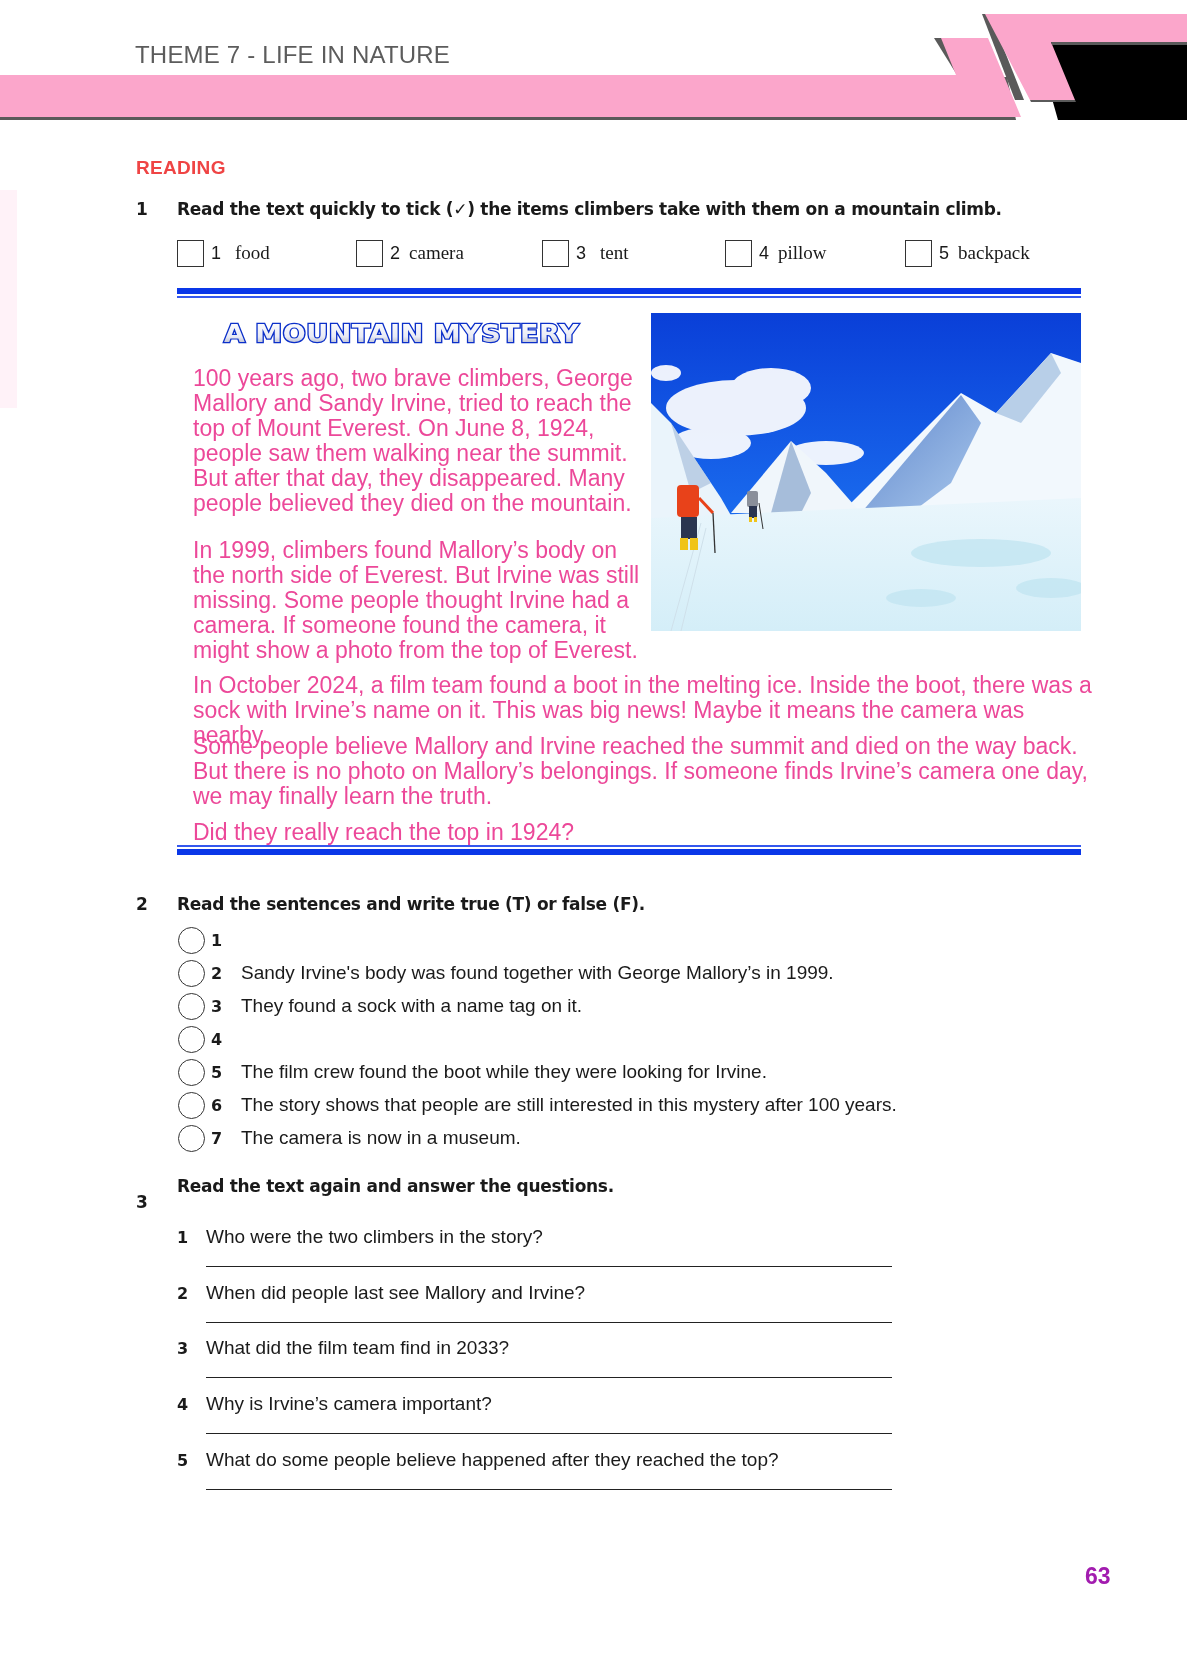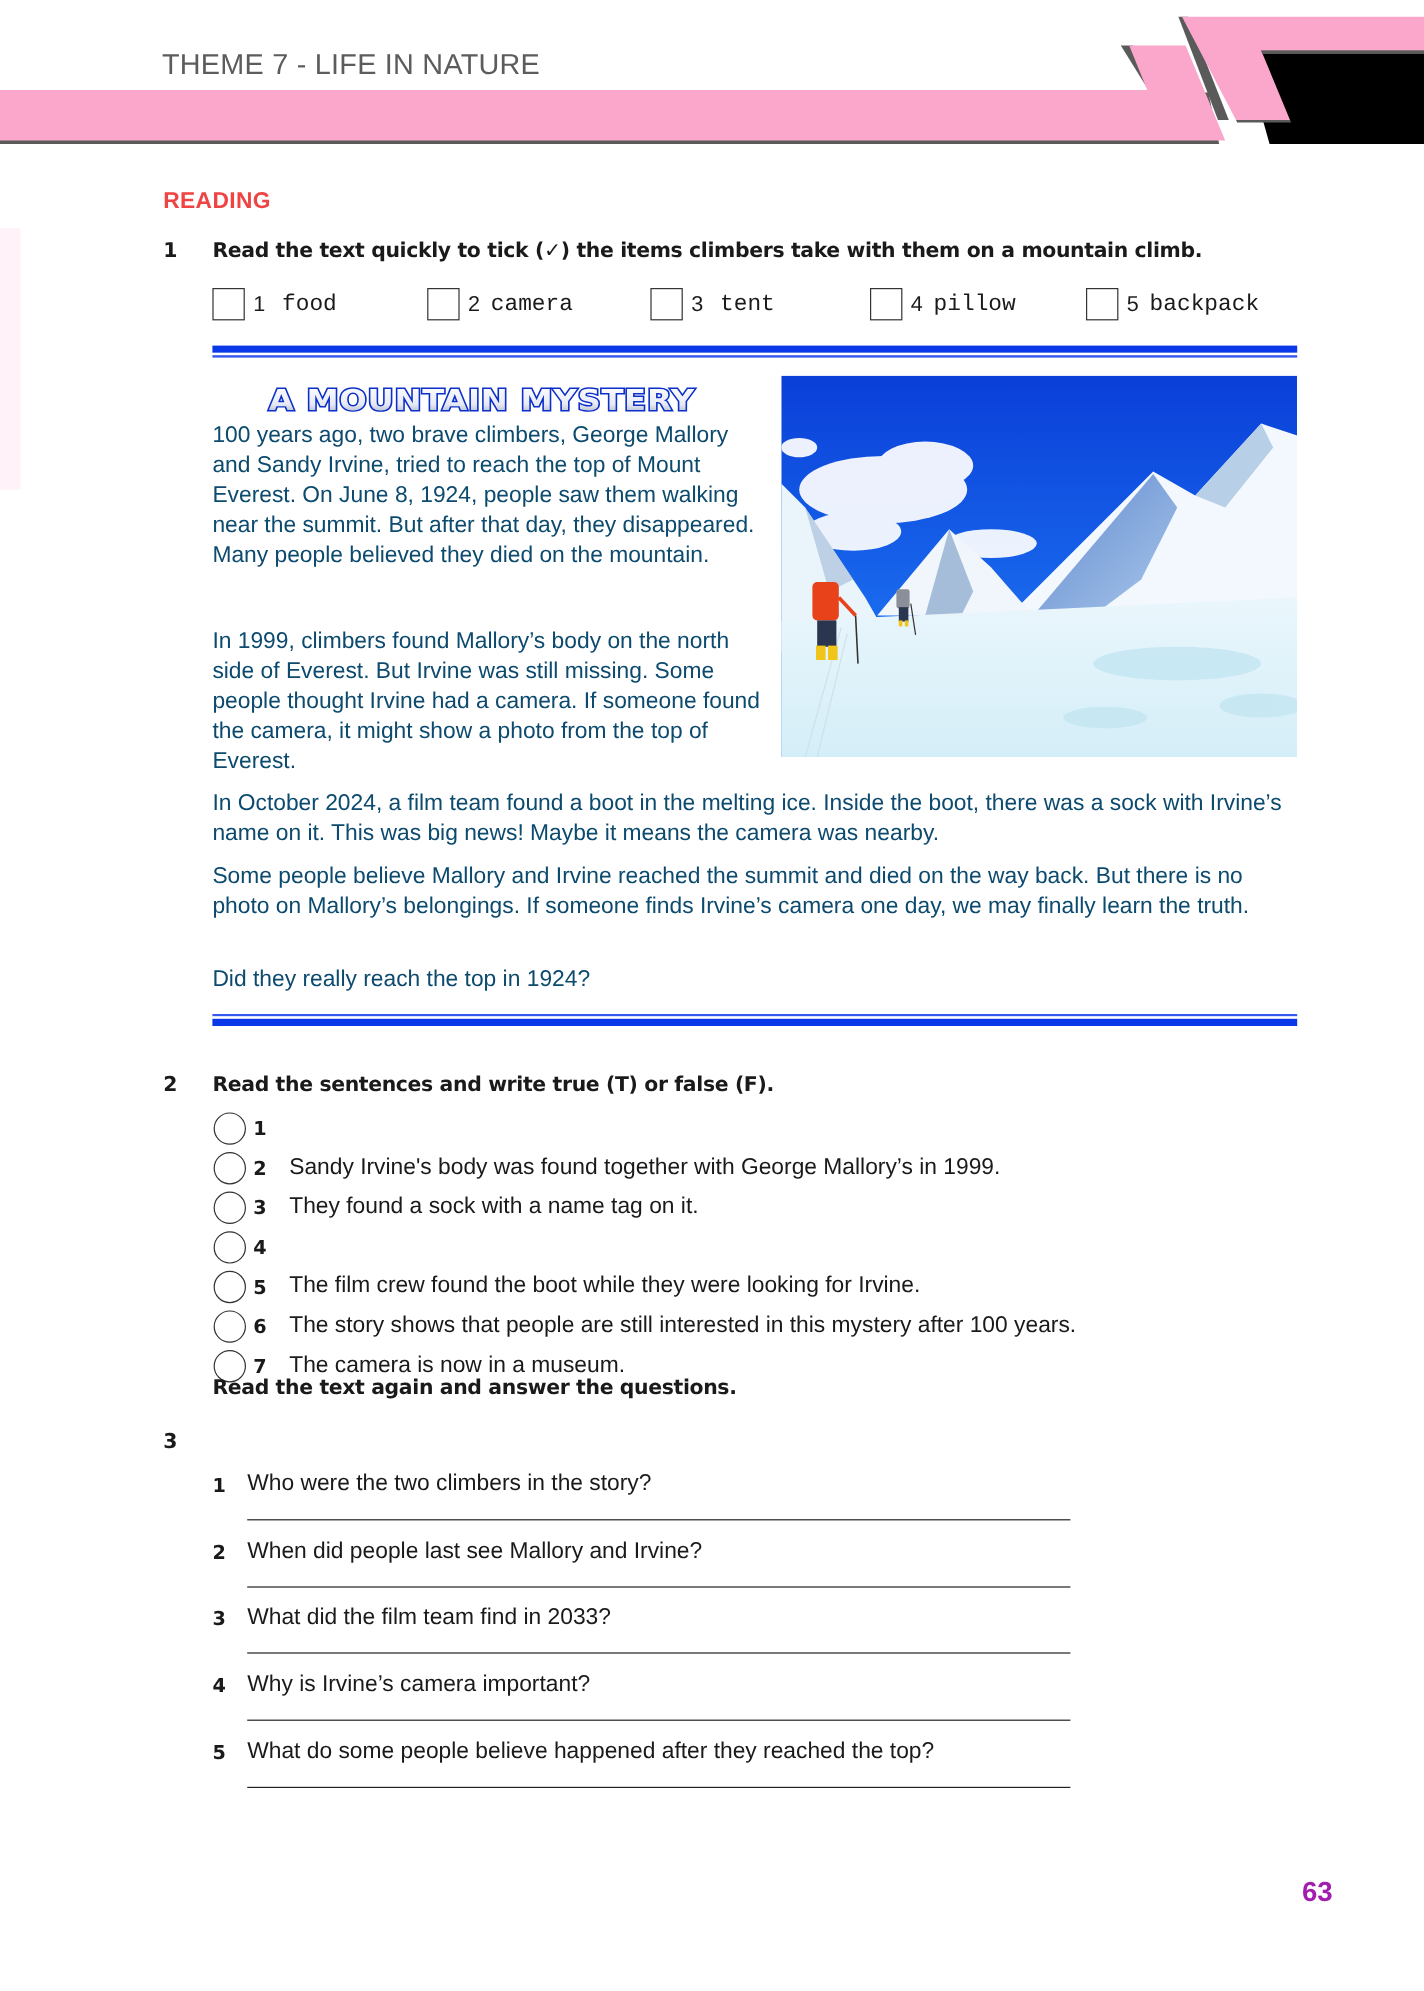--- a/index.html
+++ b/index.html
@@ -20,34 +20,34 @@
 
   .q-num { position: absolute; left: 136px; font-family: "DejaVu Sans", sans-serif; font-weight: bold; font-size: 17px; }
   .q-text { position: absolute; left: 177px; font-family: "DejaVu Sans", sans-serif; font-weight: bold; font-size: 17px;
             letter-spacing: -0.3px; white-space: nowrap; }
 
   
   .tick-row { position: absolute; top: 238px; left: 0; width: 1187px; height: 32px; }
   .tick-item { position: absolute; top: 0; height: 30px; display: flex; align-items: center; }
   .tick-box { width: 27px; height: 27px; border: 1.3px solid #333; box-sizing: border-box; background: #fff; }
   .tick-num { font-size: 18px; margin-left: 7px; font-family: "Liberation Sans", sans-serif; }
-  .tick-label { font-size: 19px; font-family: Liberation Mono, monospace; margin-left: 14px; }
+  .tick-label { font-size: 19px; font-family: Liberation Serif, serif; margin-left: 14px; }
   .tick-item.tight .tick-label { margin-left: 9px; }
 
   
   .divider { position: absolute; left: 177px; width: 904px; }
   .divider .thick { height: 6px; background: #0a37e8; }
   .divider .thin { height: 2px; background: #3558ee; }
   .divider .gap { height: 2px; background: #fff; }
 
   
   .article-title { position: absolute; left: 222px; top: 318px; }
   .photo { position: absolute; left: 651px; top: 313px; width: 430px; height: 318px; overflow: hidden; }
-  .para { position: absolute; left: 177px; font-family: "Liberation Sans", sans-serif; font-size: 19px;
-          line-height: 25px; color: #0c4a6e; margin: 0; }
+  .para { position: absolute; left: 177px; font-family: "Liberation Sans", sans-serif; font-size: 23px;
+          line-height: 25px; color: #ec4899; margin: 16px; }
   .para.narrow { width: 460px; }
   .para.wide { width: 910px; }
 
   
   .tf-row { position: absolute; left: 178px; height: 30px; display: flex; align-items: center; }
   .tf-circle { width: 27px; height: 27px; border: 1.3px solid #333; border-radius: 50%; box-sizing: border-box; }
   .tf-num { font-family: "DejaVu Sans", sans-serif; font-weight: bold; font-size: 16px; width: 30px; margin-left: 6px; }
   .tf-text { font-family: "Liberation Sans", sans-serif; font-size: 19px; white-space: nowrap; }
 
   
@@ -242,21 +242,21 @@
     <span class="tf-text">The story shows that people are still interested in this mystery after 100 years.</span>
   </div>
   <div class="tf-row" style="top:1123px">
     <div class="tf-circle"></div>
     <span class="tf-num">7</span>
     <span class="tf-text">The camera is now in a museum.</span>
   </div>
 </div>
 
 <div class="q-num" style="top:1192px">3</div>
-<div class="q-text" style="top:1147px">Read the text again and answer the questions.</div>
+<div class="q-text" style="top:1176px">Read the text again and answer the questions.</div>
 
 <div>
   <div class="qa" style="top:1224px">
     <div class="line1">
       <span class="num">1</span>
       <span class="question">Who were the two climbers in the story?</span>
     </div>
     <div class="answer-line"></div>
   </div>
   <div class="qa" style="top:1280px">

